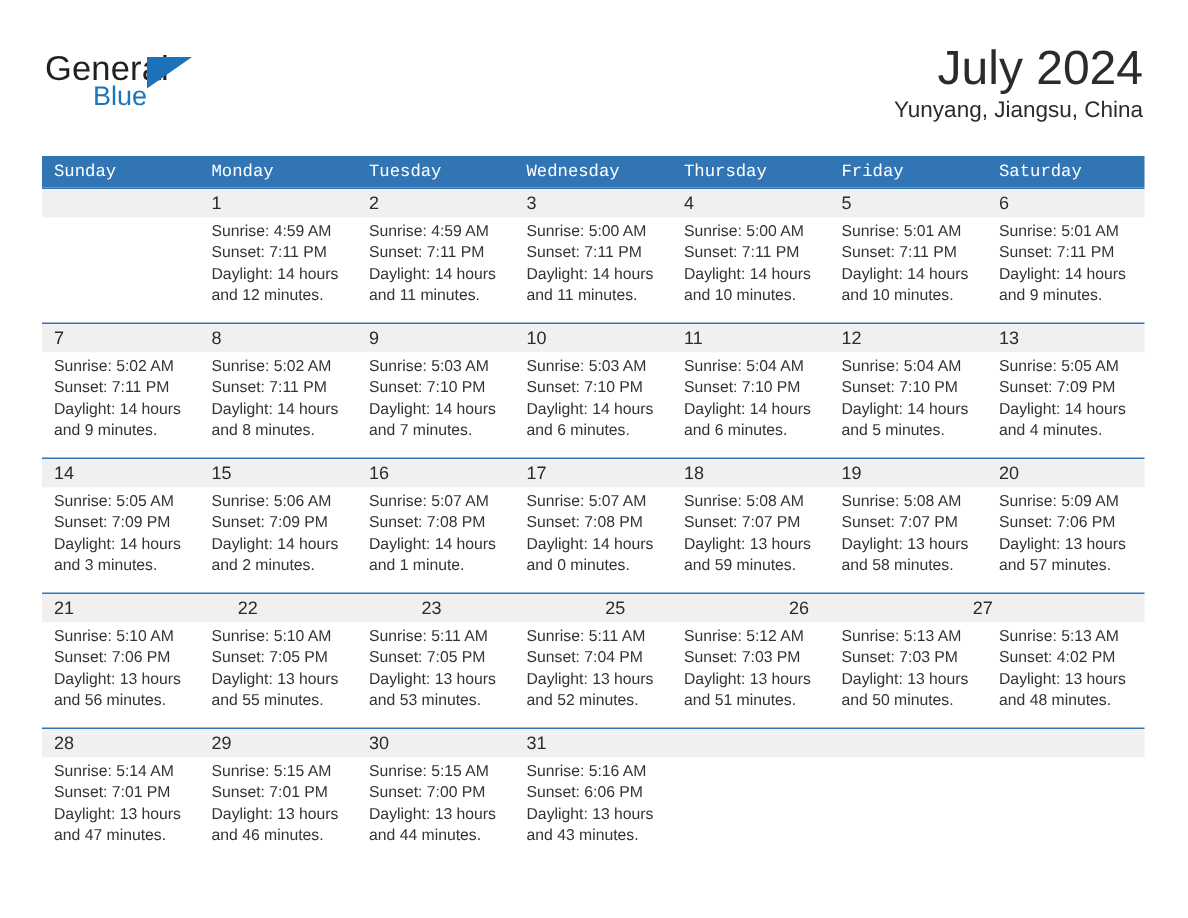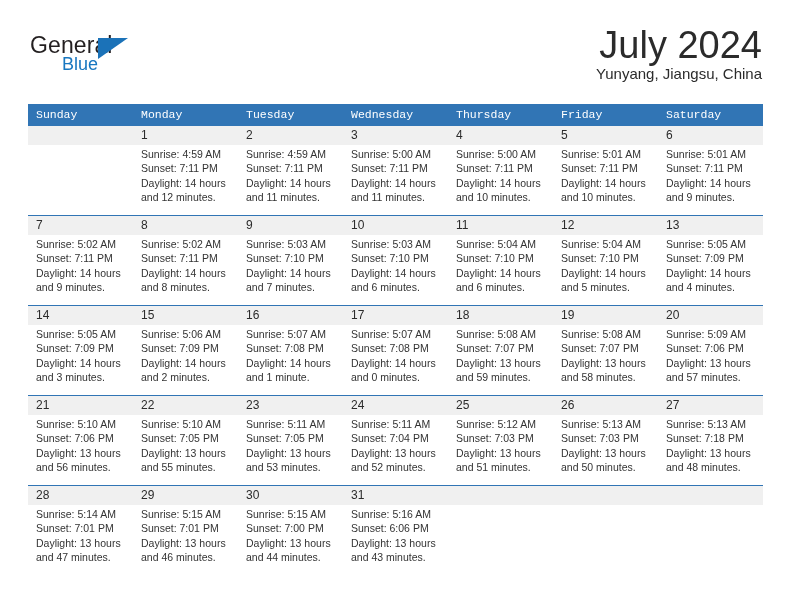--- a/index.html
+++ b/index.html
@@ -63,21 +63,21 @@
     border-bottom: 21px solid transparent;
   }
 
   .title-block {
     position: absolute;
     right: 0;
     top: 0;
     text-align: right;
   }
   .cal-title {
-    font-size: 38px;
+    font-size: 32px;
     color: #2b2b2b;
     line-height: 34px;
     white-space: nowrap;
   }
   .cal-subtitle {
     font-size: 15px;
     color: #2b2b2b;
     line-height: 20px;
     margin-top: 2px;
     white-space: nowrap;
@@ -341,21 +341,20 @@
               <div class="line">and 57 minutes.</div>
             </div>
           </div>
         </div>
         <div class="week">
           <div class="week-rule"></div>
           <div class="daynum-band">
             <div class="daynum">21</div>
             <div class="daynum">22</div>
             <div class="daynum">23</div>
-            <div class="daynum">24</div>
             <div class="daynum">25</div>
             <div class="daynum">26</div>
             <div class="daynum">27</div>
           </div>
           <div class="body-band">
             <div class="daycell">
               <div class="line">Sunrise: 5:10 AM</div>
               <div class="line">Sunset: 7:06 PM</div>
               <div class="line">Daylight: 13 hours</div>
               <div class="line">and 56 minutes.</div>
@@ -385,21 +384,21 @@
               <div class="line">and 51 minutes.</div>
             </div>
             <div class="daycell">
               <div class="line">Sunrise: 5:13 AM</div>
               <div class="line">Sunset: 7:03 PM</div>
               <div class="line">Daylight: 13 hours</div>
               <div class="line">and 50 minutes.</div>
             </div>
             <div class="daycell">
               <div class="line">Sunrise: 5:13 AM</div>
-              <div class="line">Sunset: 7:18 PM</div>
+              <div class="line">Sunset: 4:02 PM</div>
               <div class="line">Daylight: 13 hours</div>
               <div class="line">and 48 minutes.</div>
             </div>
           </div>
         </div>
         <div class="week">
           <div class="week-rule"></div>
           <div class="daynum-band">
             <div class="daynum">28</div>
             <div class="daynum">29</div>

